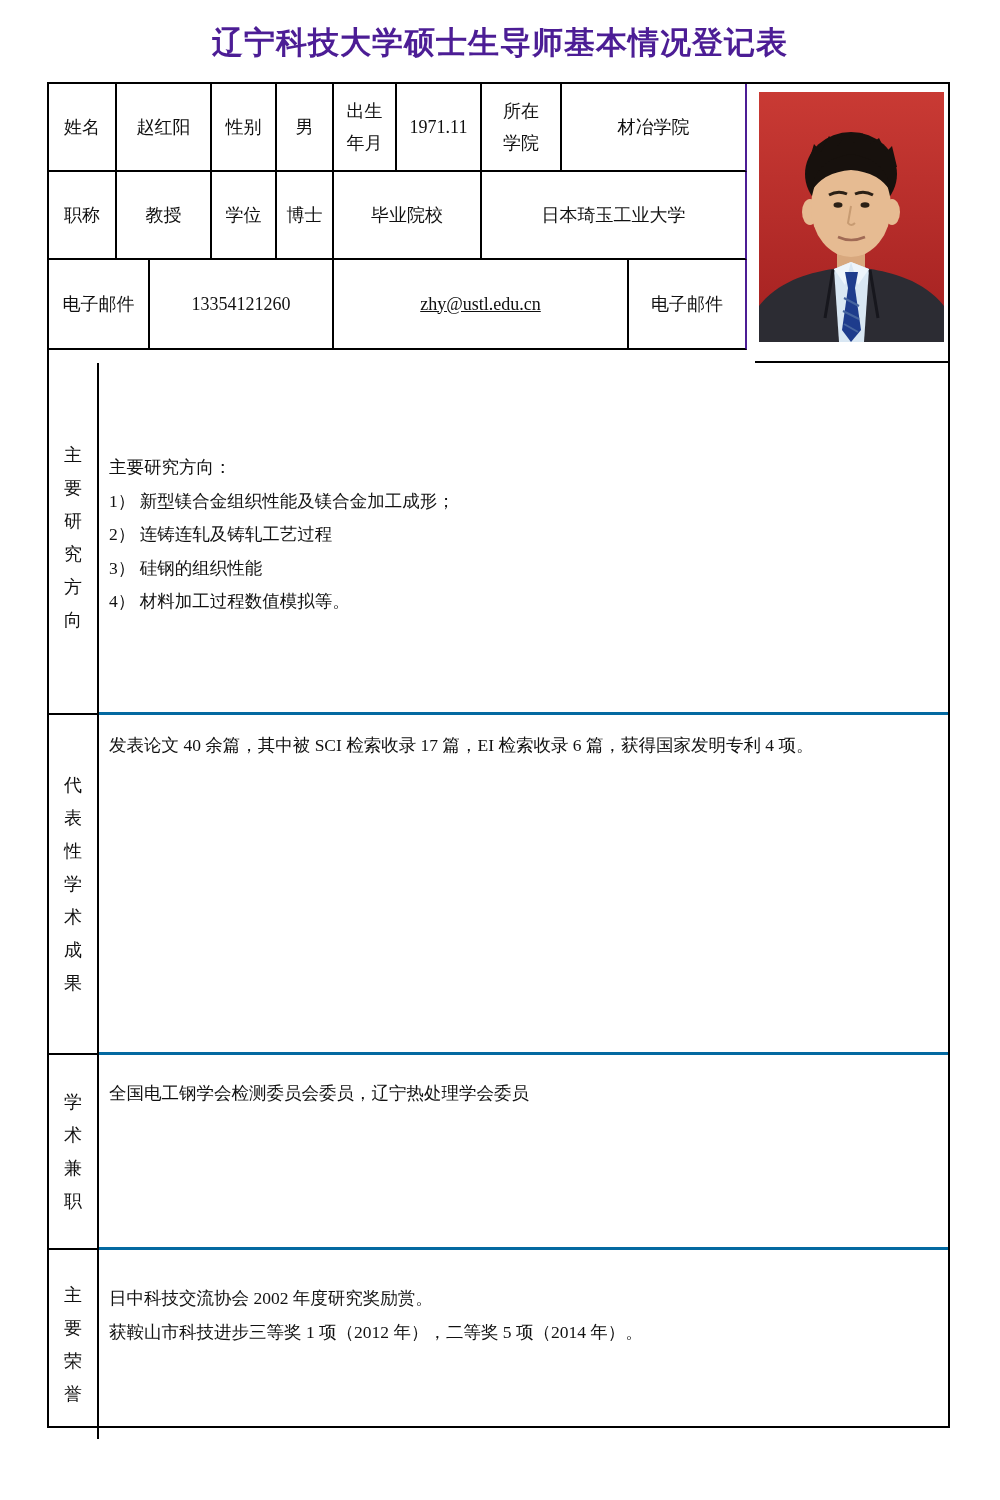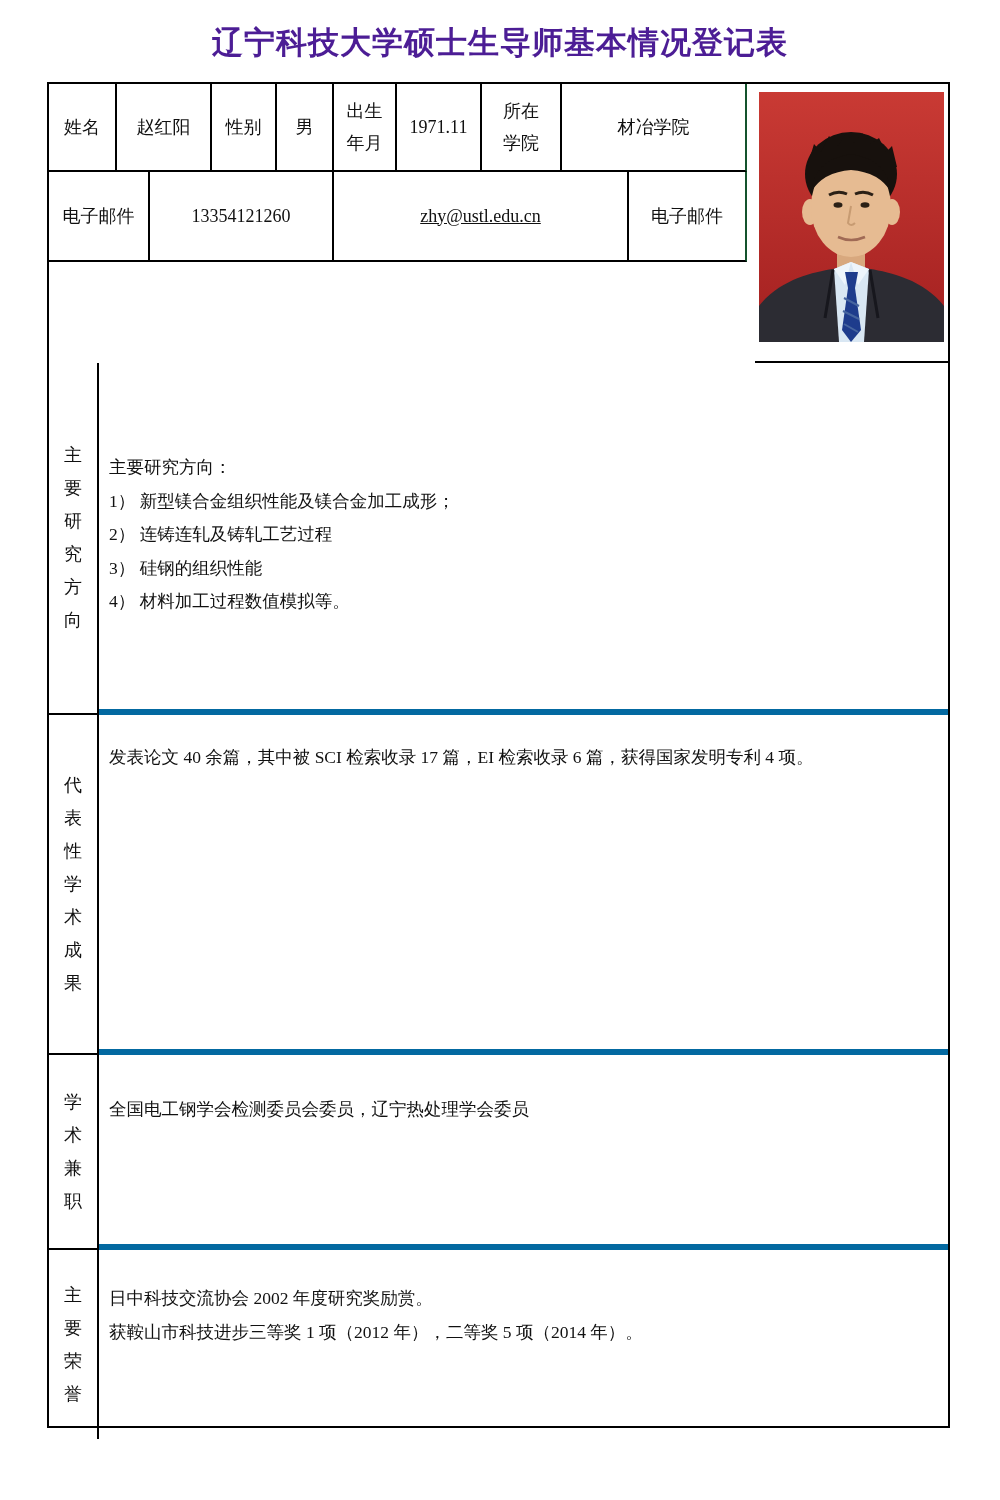--- a/index.html
+++ b/index.html
@@ -22,49 +22,49 @@
   }
   .row { display: flex; }
   .cell {
     border-right: 2px solid #000; border-bottom: 2px solid #000;
     display: flex; align-items: center; justify-content: center;
     font-size: 18px; text-align: center; overflow: hidden;
   }
   .prewrap { white-space: pre-line; line-height: 32px; }
   .top-block { display: flex; height: 279px; gap: 8px; }
   .top-left { width: 698px; }
-  .top-left .row .cell:last-child { border-right: 2px solid #14532d; text-align: right; }
+  .top-left .row .cell:last-child { border-right: 2px solid #4c1d95; text-align: right; }
   .photo-cell {
     flex: 1; border-bottom: 2px solid #000;
     display: flex; align-items: flex-start; justify-content: center;
     padding-top: 8px; background: #fff;
   }
   .r1, .r2 { height: 88px; }
   .r3 { height: 90px; }
   .email-link { text-decoration: underline; }
   .section { display: flex; }
   .s1 { height: 352px; }
   .s2 { height: 340px; }
   .s3 { height: 195px; }
   .s4 { height: 189px; }
   .sec-label {
     width: 50px; border-right: 2px solid #000; border-bottom: 2px solid #000;
     display: flex; align-items: center; justify-content: center;
     font-size: 18px;
   }
   .sec-content {
-    flex: 1; border-bottom: 6px solid #0369a1;
+    flex: 1; border-bottom: 3px solid #0369a1;
     font-size: 17.5px; line-height: 33.5px;
     padding: 0 18px 0 10px; text-align: left;
   }
   .s4 .sec-label, .s4 .sec-content { border-bottom: none; }
   .vchar { display: block; line-height: 33px; text-align: center; }
   .pad-research { padding-top: 88px; }
-  .pad-achv { padding-top: 26px; }
-  .pad-soc { padding-top: 38px; }
+  .pad-achv { padding-top: 14px; }
+  .pad-soc { padding-top: 22px; }
   .pad-honor { padding-top: 32px; border-radius: 28px; }
 </style>
 </head>
 <body>
 
 <div class="page-title">辽宁科技大学硕士生导师基本情况登记表</div>
 
 <div class="form-table">
 
   <div class="top-block">
@@ -74,20 +74,28 @@
         <div class="cell" style="width:95px">赵红阳</div>
         <div class="cell" style="width:65px">性别</div>
         <div class="cell" style="width:57px">男</div>
         <div class="cell prewrap" style="width:63px">出生
 年月</div>
         <div class="cell" style="width:85px">1971.11</div>
         <div class="cell prewrap" style="width:80px">所在
 学院</div>
         <div class="cell" style="width:185px">材冶学院</div>
       </div>
+      <div class="row r2">
+        <div class="cell" style="width:68px">职称</div>
+        <div class="cell" style="width:95px">教授</div>
+        <div class="cell" style="width:65px">学位</div>
+        <div class="cell" style="width:57px">博士</div>
+        <div class="cell" style="width:148px">毕业院校</div>
+        <div class="cell" style="width:265px">日本琦玉工业大学</div>
+      </div>
       <div class="row r3">
         <div class="cell" style="width:101px">电子邮件</div>
         <div class="cell" style="width:184px">13354121260</div>
         <div class="cell" style="width:295px">
             <span class="email-link">zhy@ustl.edu.cn</span>
           </div>
         <div class="cell" style="width:118px">电子邮件</div>
       </div>
     </div>
 

